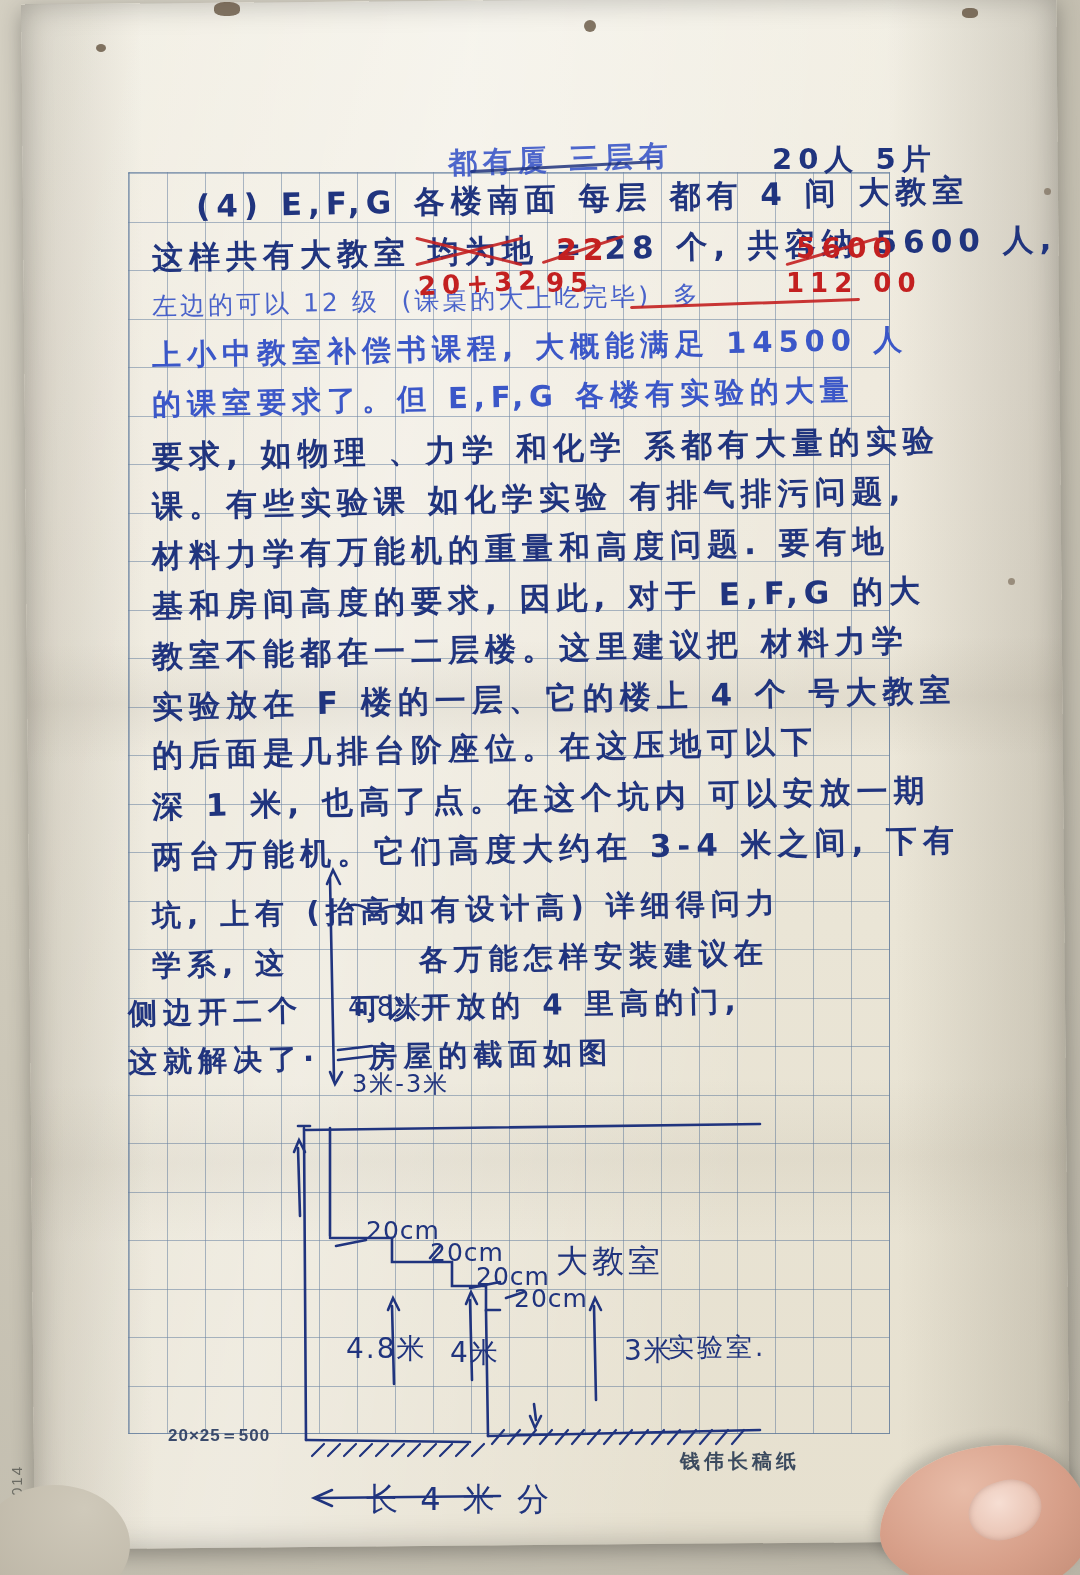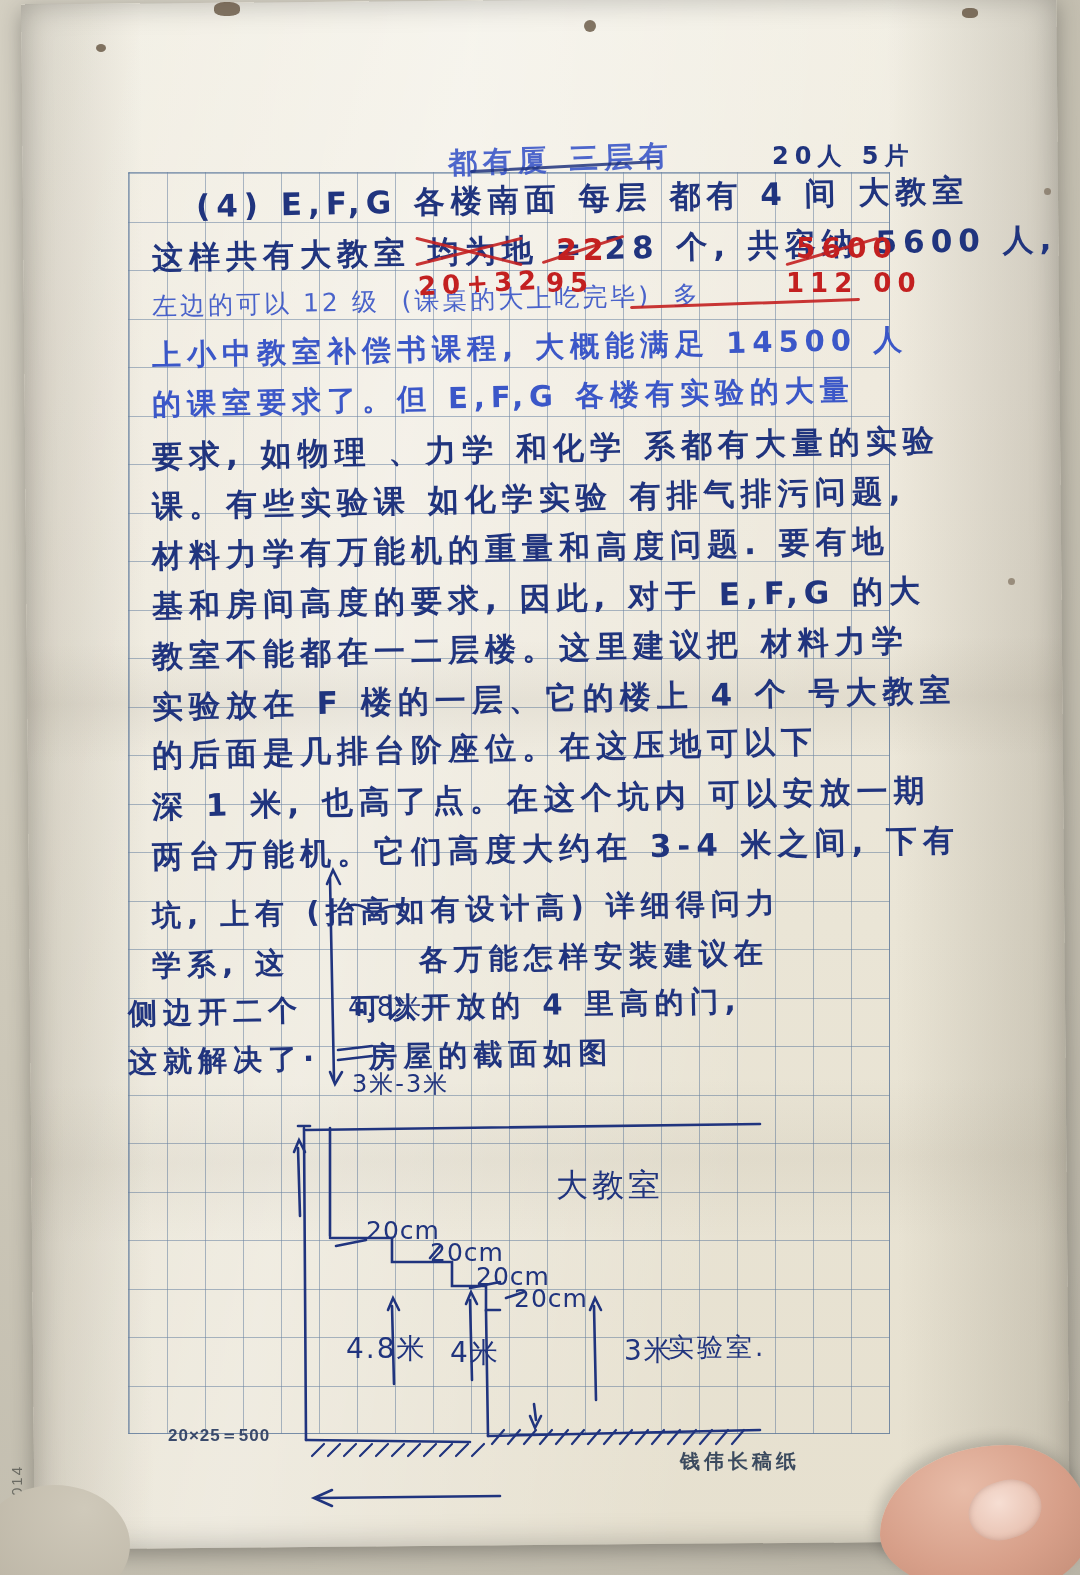--- a/index.html
+++ b/index.html
@@ -85,21 +85,21 @@
   <div id="sheet">
     <div class="crease1"></div>
     <div class="crease2"></div>
     <div class="shadeR"></div>
     <div class="shadeL"></div>
   </div>
 
   <div id="grid"></div>
 
   <div class="hw blue2 l rot-2" style="left:448px;top:140px;font-size:29px;opacity:.9">都有厦 三层有</div>
-  <div class="hw bluepen l" style="left:772px;top:140px;font-size:24px">20人 5片</div>
+  <div class="hw bluepen l" style="left:772px;top:140px;font-size:29px">20人 5片</div>
   <div class="strikeblue" style="left:470px;top:165px;width:190px;transform:rotate(-3deg);"></div>
 
   <div class="hw bluepen l rot-1" style="left:196px;top:178px;">(4) E,F,G 各楼南面 每层 都有 4 间 大教室</div>
 
   <div class="hw bluepen l rot-1" style="left:152px;top:228px;">这样共有大教室 均为地 = 28 个, 共容纳 5600 人,</div>
 
   <div class="hw blue2 mid rot-1" style="left:152px;top:284px;opacity:.92">左边的可以 12 级  (课桌的大上吃完毕)  多</div>
 
   <div class="hw blue2 l rot-1" style="left:152px;top:328px;font-size:29px">上小中教室补偿书课程, 大概能满足 14500 人</div>
 
@@ -192,32 +192,33 @@
                M684 1444 L696 1430 M700 1444 L712 1430 M716 1444 L728 1430 M732 1444 L744 1430" stroke-width="2.2"></path>
 
       <path d="M318 1498 L500 1496"></path>
       <path d="M332 1490 L314 1498 L332 1506"></path>
     </g>
   </svg>
 
   <div class="hw bluepen" style="left:348px;top:990px;font-size:26px;letter-spacing:2px">4.8米</div>
   <div class="hw bluepen" style="left:352px;top:1068px;font-size:24px;letter-spacing:2px">3米-3米</div>
 
-  <div class="hw bluepen" style="left:556px;top:1164px;font-size:32px;letter-spacing:4px">大教室</div>
+  <div class="hw bluepen" style="left:556px;top:1240px;font-size:32px;letter-spacing:4px">大教室</div>
 
   <div class="hw bluepen" style="left:366px;top:1216px;font-size:25px;letter-spacing:1px">20cm</div>
   <div class="hw bluepen" style="left:430px;top:1238px;font-size:25px;letter-spacing:1px">20cm</div>
   <div class="hw bluepen" style="left:476px;top:1262px;font-size:25px;letter-spacing:1px">20cm</div>
   <div class="hw bluepen" style="left:514px;top:1284px;font-size:25px;letter-spacing:1px">20cm</div>
 
   <div class="hw bluepen" style="left:346px;top:1330px;font-size:28px;letter-spacing:2px">4.8米</div>
   <div class="hw bluepen" style="left:450px;top:1334px;font-size:28px;letter-spacing:2px">4米</div>
   <div class="hw bluepen" style="left:624px;top:1332px;font-size:28px;letter-spacing:2px">3米</div>
   <div class="hw bluepen" style="left:668px;top:1330px;font-size:26px;letter-spacing:3px">实验室.</div>
 
+  <div class="hw bluepen" style="left:366px;top:1478px;font-size:32px;letter-spacing:6px">长 4 米 分</div>
 
   <div class="footnote" id="count">20×25＝500</div>
   <div class="footnote" id="brand">钱伟长稿纸</div>
   <div id="sideno">014</div>
 
   <div class="speck" style="left:214px;top:2px;width:26px;height:14px;border-radius:40%;"></div>
   <div class="speck" style="left:584px;top:20px;width:12px;height:12px;"></div>
   <div class="speck" style="left:962px;top:8px;width:16px;height:10px;border-radius:40%;"></div>
   <div class="speck" style="left:96px;top:44px;width:10px;height:8px;"></div>
   <div class="speck" style="left:1044px;top:188px;width:7px;height:7px;opacity:.5"></div>

